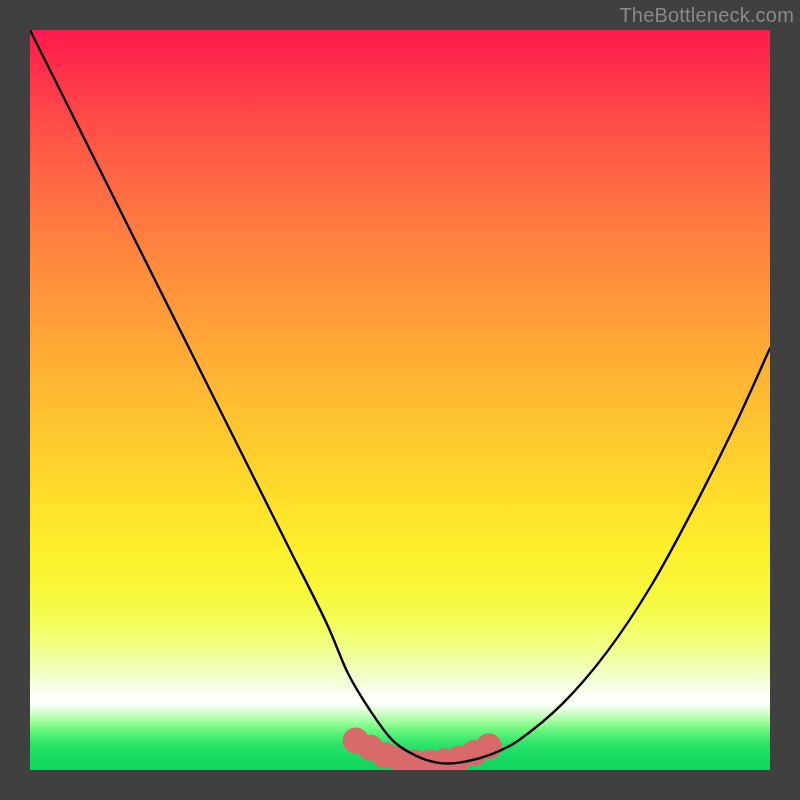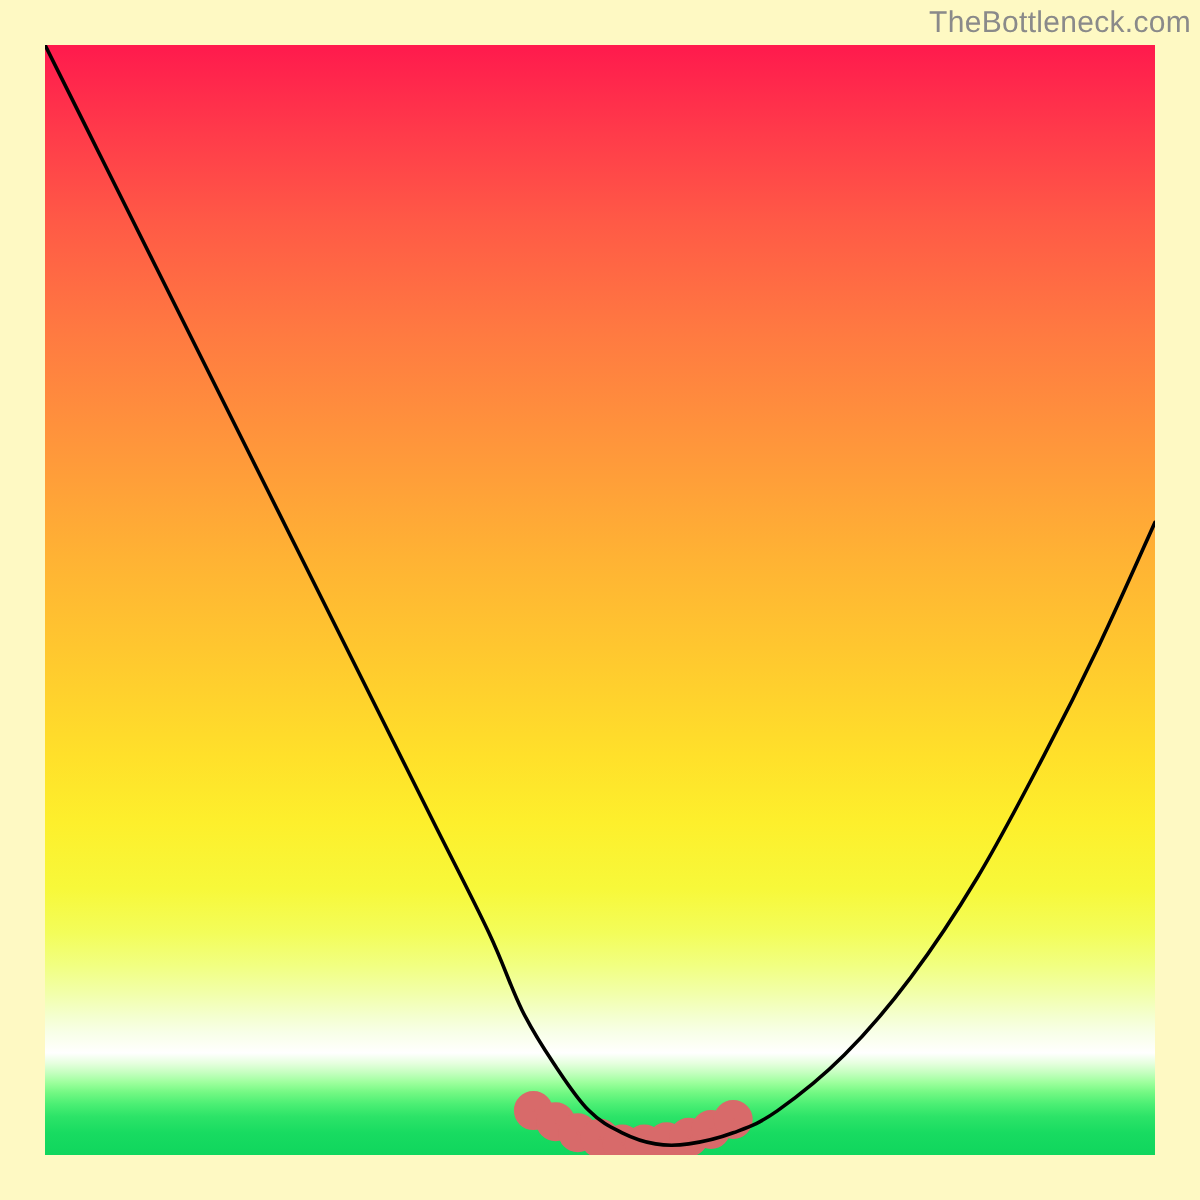--- a/index.html
+++ b/index.html
@@ -8,21 +8,21 @@
     width: 800px;
     height: 800px;
     background: #000;
     overflow: hidden;
     font-family: Arial, Helvetica, sans-serif;
   }
   .frame {
     position: relative;
     width: 800px;
     height: 800px;
-    background: #fef9c3;
+    background: #404040;
     text-decoration: underline;
   }
   .plot {
     position: absolute;
     left: 30px;
     top: 30px;
     width: 740px;
     height: 740px;
     overflow: hidden;
   }

